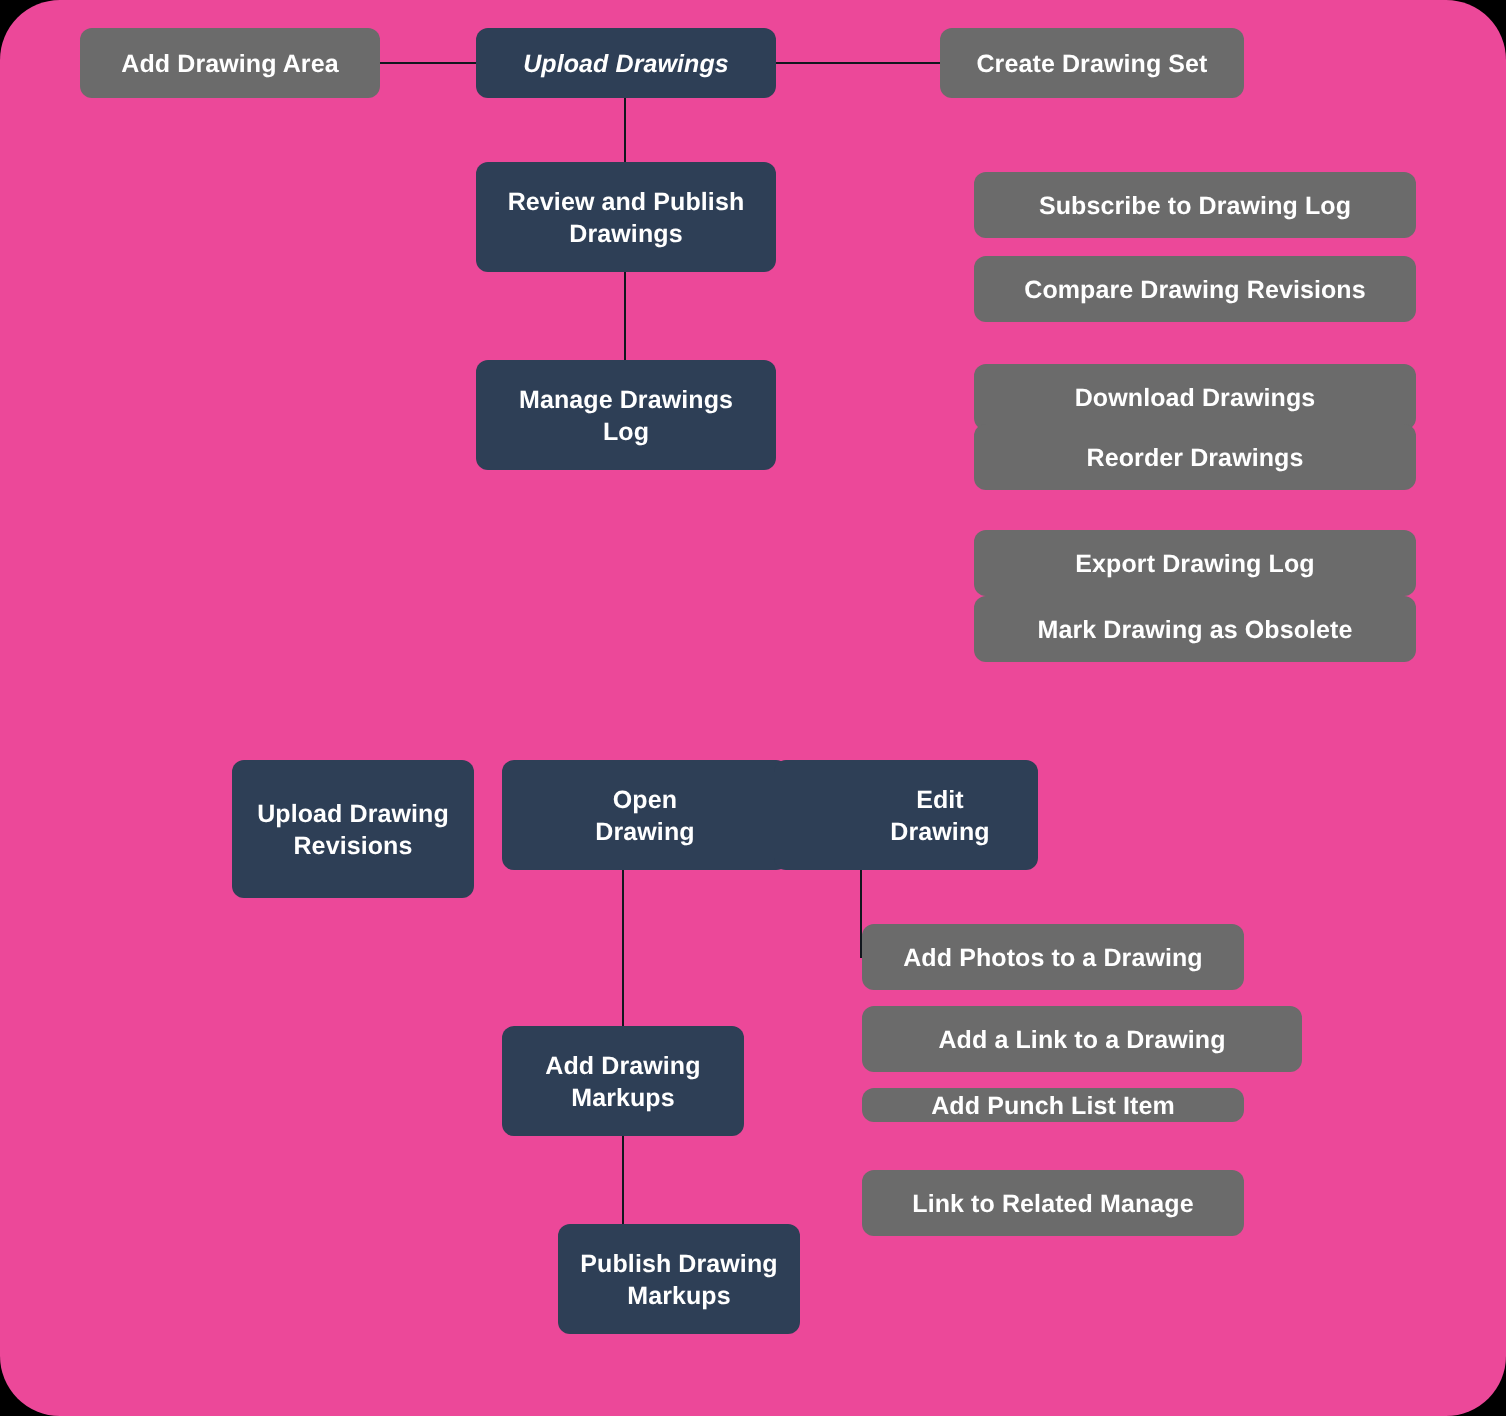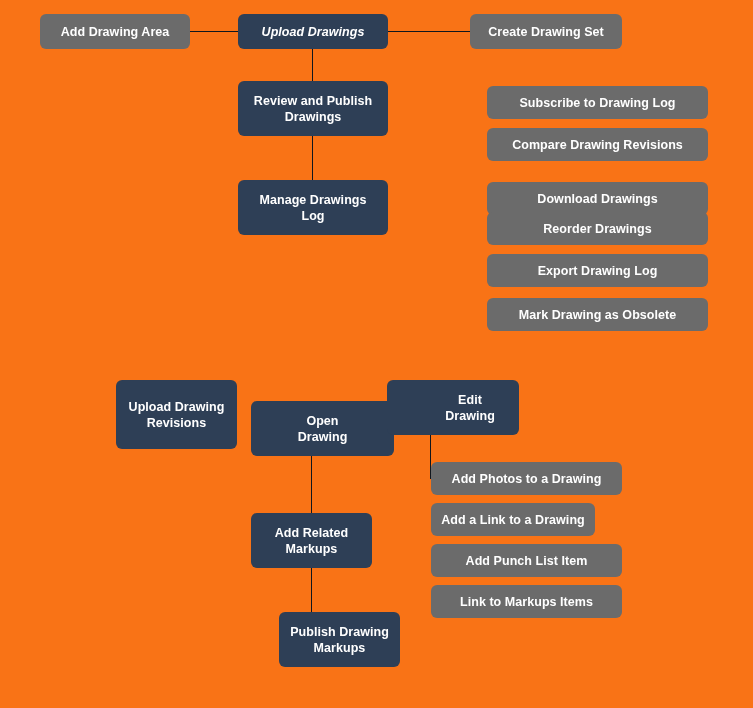--- a/index.html
+++ b/index.html
@@ -37,21 +37,21 @@
     white-space: pre-line;
     user-select: none;
     cursor: pointer;
   }
   .node.navy  { background: #2e3f56; }
   .node.gray  { background: #6b6b6b; }
 </style>
 </head>
 <body>
 
-<div id="canvas" style="background: #f97316;">
+<div id="canvas" style="background: #ec4899; border-radius: 30px;">
   <div id="connector-layer">
       <div class="connector" style="left: 312px; top: 49px; width: 1px; height: 32px;"></div>
       <div class="connector" style="left: 312px; top: 136px; width: 1px; height: 44px;"></div>
       <div class="connector" style="left: 311px; top: 435px; width: 1px; height: 78px;"></div>
       <div class="connector" style="left: 311px; top: 568px; width: 1px; height: 44px;"></div>
       <div class="connector" style="left: 190px; top: 31px; width: 48px; height: 1px;"></div>
       <div class="connector" style="left: 388px; top: 31px; width: 82px; height: 1px;"></div>
       <div class="connector" style="left: 430px; top: 435px; width: 1px; height: 44px;"></div>
     </div>
   <div id="node-layer">
@@ -59,30 +59,30 @@
       <div class="node navy" style="left: 238px; top: 14px; width: 150px; height: 35px; background: rgb(46, 63, 86); color: rgb(255, 255, 255); font-style: italic;">Upload Drawings</div>
       <div class="node gray" style="left: 470px; top: 14px; width: 152px; height: 35px; background: rgb(107, 107, 107); color: rgb(255, 255, 255);">Create Drawing Set</div>
       <div class="node navy" style="left: 238px; top: 81px; width: 150px; height: 55px; background: rgb(46, 63, 86); color: rgb(255, 255, 255);">Review and Publish
 Drawings</div>
       <div class="node navy" style="left: 238px; top: 180px; width: 150px; height: 55px; background: rgb(46, 63, 86); color: rgb(255, 255, 255);">Manage Drawings
 Log</div>
       <div class="node gray" style="left: 487px; top: 86px; width: 221px; height: 33px; background: rgb(107, 107, 107); color: rgb(255, 255, 255);">Subscribe to Drawing Log</div>
       <div class="node gray" style="left: 487px; top: 128px; width: 221px; height: 33px; background: rgb(107, 107, 107); color: rgb(255, 255, 255);">Compare Drawing Revisions</div>
       <div class="node gray" style="left: 487px; top: 170px; width: 221px; height: 33px; background: rgb(107, 107, 107); color: rgb(255, 255, 255); margin-top: 12px;">Download Drawings</div>
       <div class="node gray" style="left: 487px; top: 212px; width: 221px; height: 33px; background: rgb(107, 107, 107); color: rgb(255, 255, 255);">Reorder Drawings</div>
-      <div class="node gray" style="left: 487px; top: 254px; width: 221px; height: 33px; background: rgb(107, 107, 107); color: rgb(255, 255, 255);">Export Drawing Log</div>
+      <div class="node gray" style="left: 487px; top: 265px; width: 221px; height: 33px; background: rgb(107, 107, 107); color: rgb(255, 255, 255);">Export Drawing Log</div>
       <div class="node gray" style="left: 487px; top: 298px; width: 221px; height: 33px; background: rgb(107, 107, 107); color: rgb(255, 255, 255);">Mark Drawing as Obsolete</div>
       <div class="node navy" style="left: 116px; top: 380px; width: 121px; height: 69px; background: rgb(46, 63, 86); color: rgb(255, 255, 255);">Upload Drawing
 Revisions</div>
-      <div class="node navy" style="left: 251px; top: 401px; width: 143px; height: 55px; background: rgb(46, 63, 86); color: rgb(255, 255, 255);">Open
+      <div class="node navy" style="left: 251px; top: 380px; width: 143px; height: 55px; background: rgb(46, 63, 86); color: rgb(255, 255, 255);">Open
 Drawing</div>
       <div class="node navy" style="left: 387px; top: 380px; width: 132px; height: 55px; background: rgb(46, 63, 86); color: rgb(255, 255, 255); padding-left: 40px;">Edit
 Drawing</div>
       <div class="node gray" style="left: 431px; top: 462px; width: 191px; height: 33px; background: rgb(107, 107, 107); color: rgb(255, 255, 255); text-align: right;">Add Photos to a Drawing</div>
-      <div class="node gray" style="left: 431px; top: 503px; width: 164px; height: 33px; background: rgb(107, 107, 107); color: rgb(255, 255, 255);">Add a Link to a Drawing</div>
-      <div class="node gray" style="left: 431px; top: 544px; width: 191px; height: 33px; background: rgb(107, 107, 107); color: rgb(255, 255, 255);">Add Punch List Item</div>
-      <div class="node gray" style="left: 431px; top: 585px; width: 191px; height: 33px; background: rgb(107, 107, 107); color: rgb(255, 255, 255);">Link to Markups Items</div>
-      <div class="node navy" style="left: 251px; top: 513px; width: 121px; height: 55px; background: rgb(46, 63, 86); color: rgb(255, 255, 255);">Add Related
+      <div class="node gray" style="left: 431px; top: 503px; width: 220px; height: 33px; background: rgb(107, 107, 107); color: rgb(255, 255, 255);">Add a Link to a Drawing</div>
+      <div class="node gray" style="left: 431px; top: 544px; width: 191px; height: 17px; background: rgb(107, 107, 107); color: rgb(255, 255, 255);">Add Punch List Item</div>
+      <div class="node gray" style="left: 431px; top: 585px; width: 191px; height: 33px; background: rgb(107, 107, 107); color: rgb(255, 255, 255);">Link to Related Manage</div>
+      <div class="node navy" style="left: 251px; top: 513px; width: 121px; height: 55px; background: rgb(46, 63, 86); color: rgb(255, 255, 255);">Add Drawing
 Markups</div>
       <div class="node navy" style="left: 251px; top: 612px; width: 121px; height: 55px; background: rgb(46, 63, 86); color: rgb(255, 255, 255); margin-left: 28px;">Publish Drawing
 Markups</div>
     </div>
 </div>
 
 </body></html>

